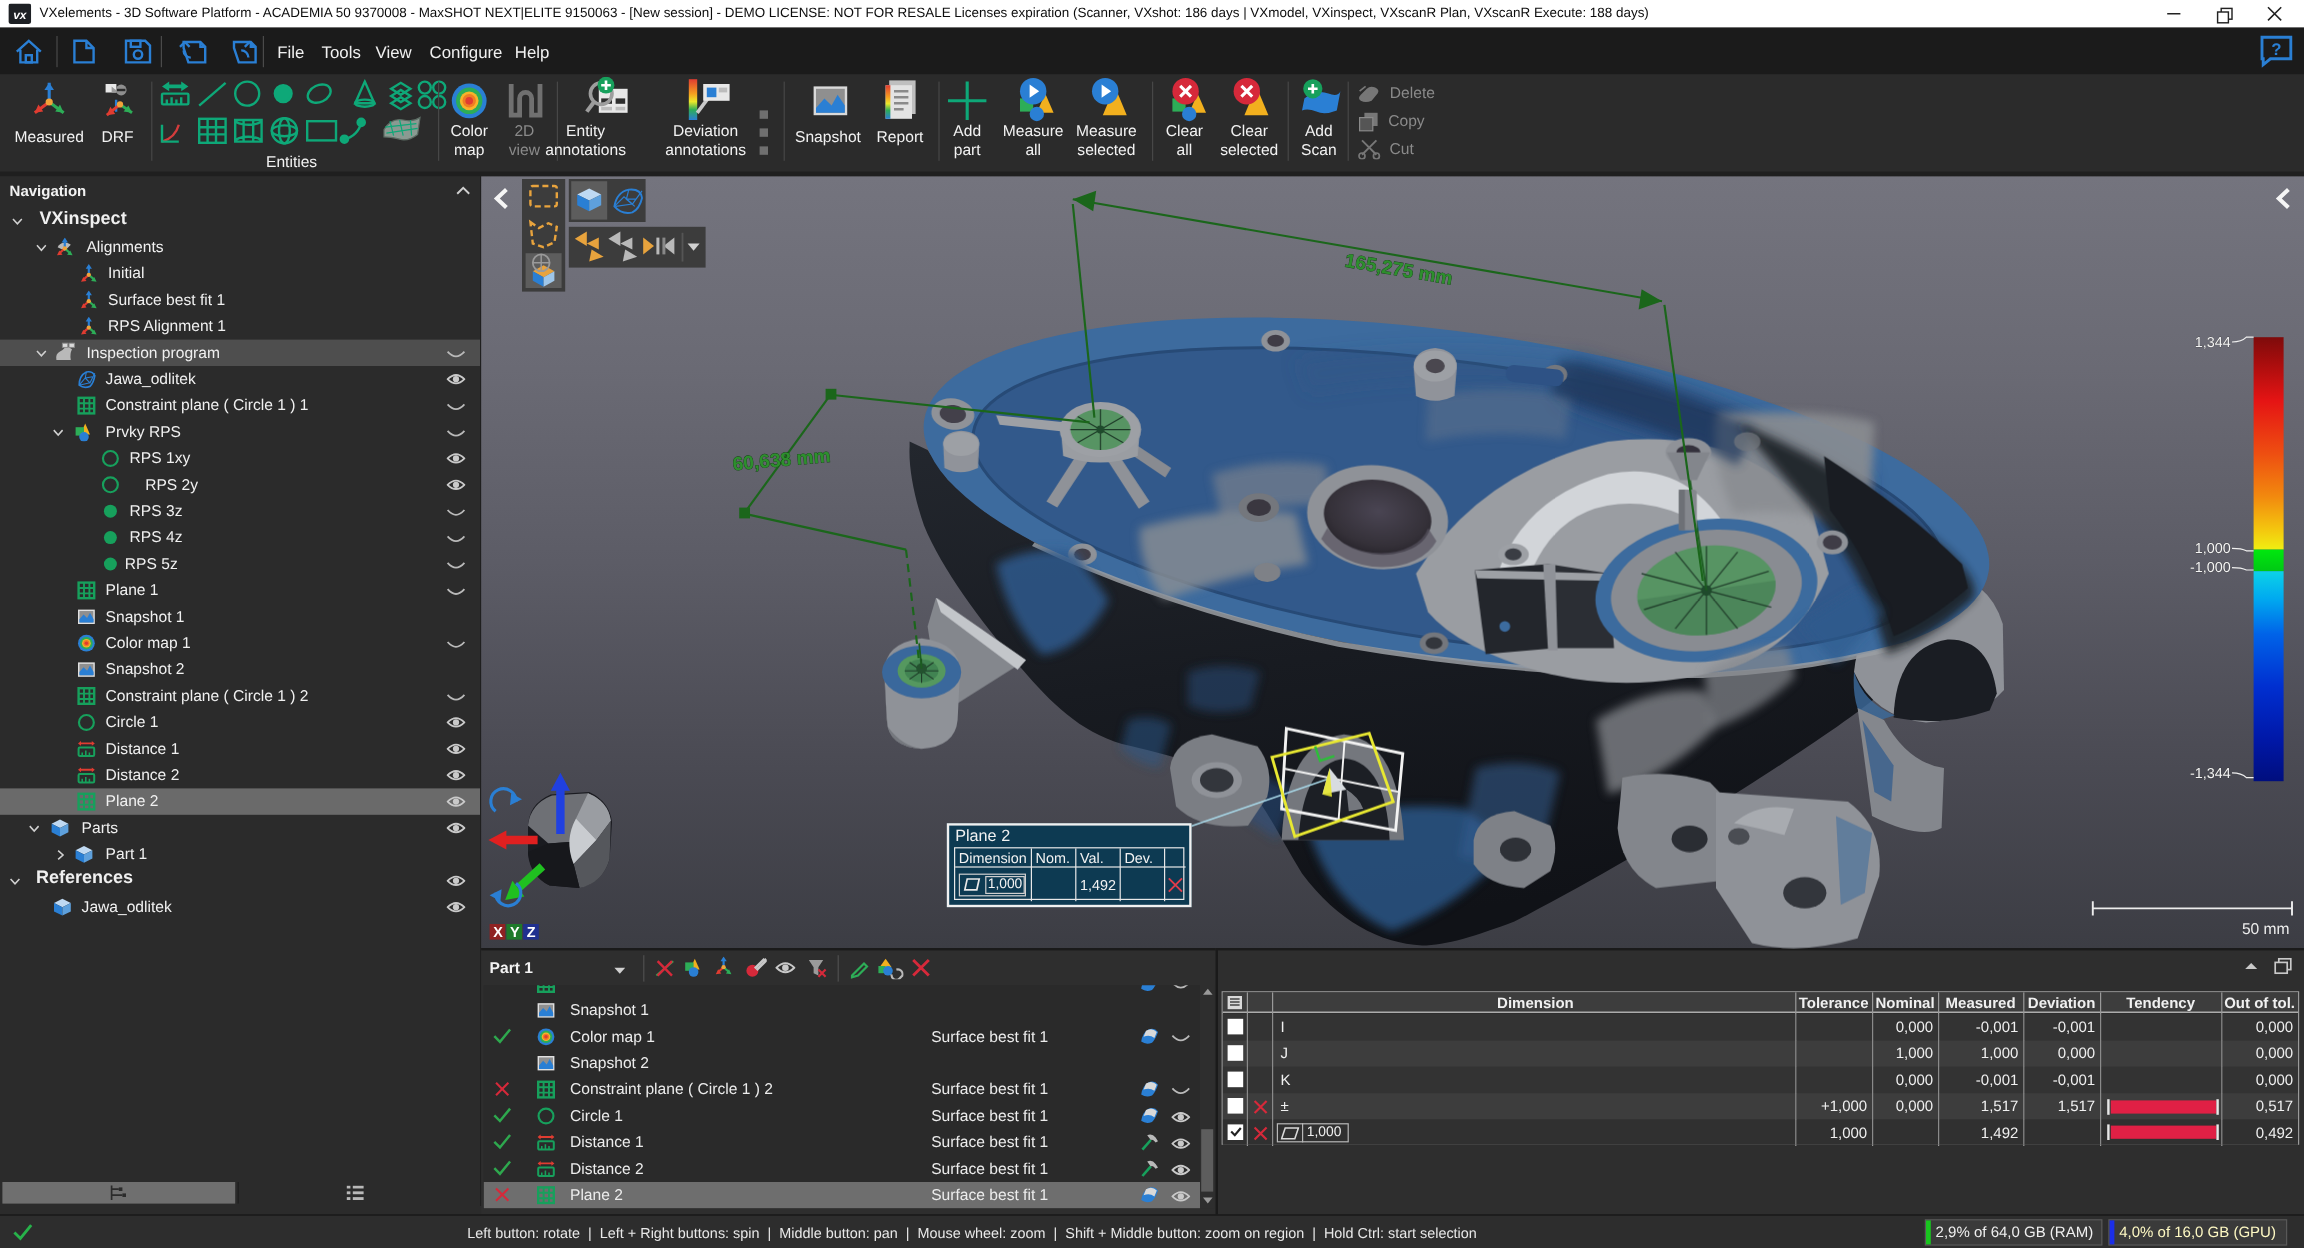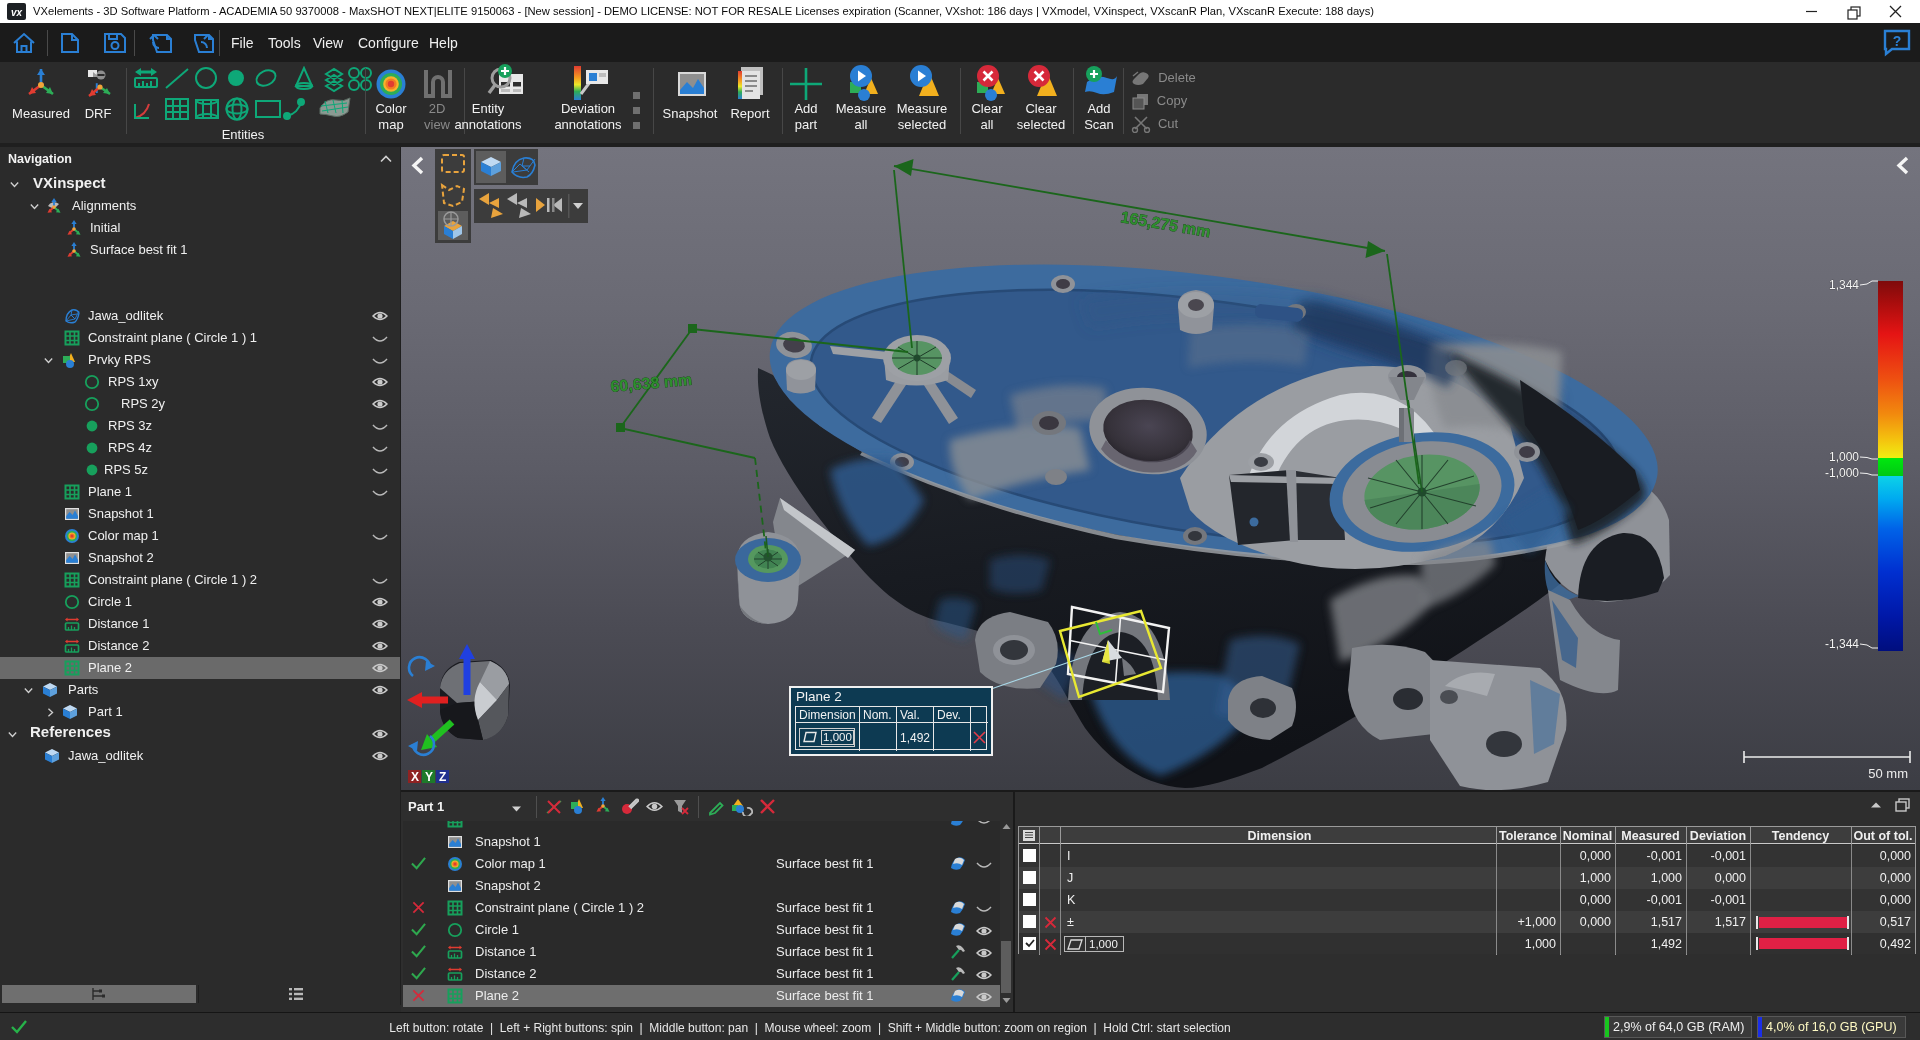--- a/index.html
+++ b/index.html
@@ -381,20 +381,38 @@
       <svg class="abs" style="left:66px;top:3px" width="16" height="16" viewBox="0 0 16 16">
         <use href="#i-triad"></use>
       </svg>
       <span class="txt" style="left:90px">Initial</span>
     </div>
   <div class="navrow" style="top:92px">
       <svg class="abs" style="left:66px;top:3px" width="16" height="16" viewBox="0 0 16 16">
         <use href="#i-triad"></use>
       </svg>
       <span class="txt" style="left:90px">Surface best fit 1</span>
+    </div>
+  <div class="navrow" style="top:114px">
+      <svg class="abs" style="left:66px;top:3px" width="16" height="16" viewBox="0 0 16 16">
+        <use href="#i-triad"></use>
+      </svg>
+      <span class="txt" style="left:90px">RPS Alignment 1</span>
+    </div>
+  <div class="navrow" style="top:136px;background:#4e4e4e">
+      <svg class="caret" style="left:30px" width="11" height="11" viewBox="0 0 11 11">
+        <use href="#i-caret-d"></use>
+      </svg>
+      <svg class="abs" style="left:46px;top:2px" width="17" height="17" viewBox="0 0 17 17">
+        <use href="#i-prog"></use>
+      </svg>
+      <span class="txt" style="left:72px">Inspection program</span>
+      <svg class="abs" style="left:372px;top:9px" width="16" height="9" viewBox="0 0 16 9">
+        <use href="#i-closed"></use>
+      </svg>
     </div>
   <div class="navrow" style="top:158px">
       <svg class="abs" style="left:64px;top:3px" width="16" height="16" viewBox="0 0 16 16">
         <use href="#i-mesh"></use>
       </svg>
       <span class="txt" style="left:88px">Jawa_odlitek</span>
       <svg class="abs" style="left:372px;top:5px" width="16" height="12" viewBox="0 0 16 12">
         <use href="#i-eye"></use>
       </svg>
     </div>

